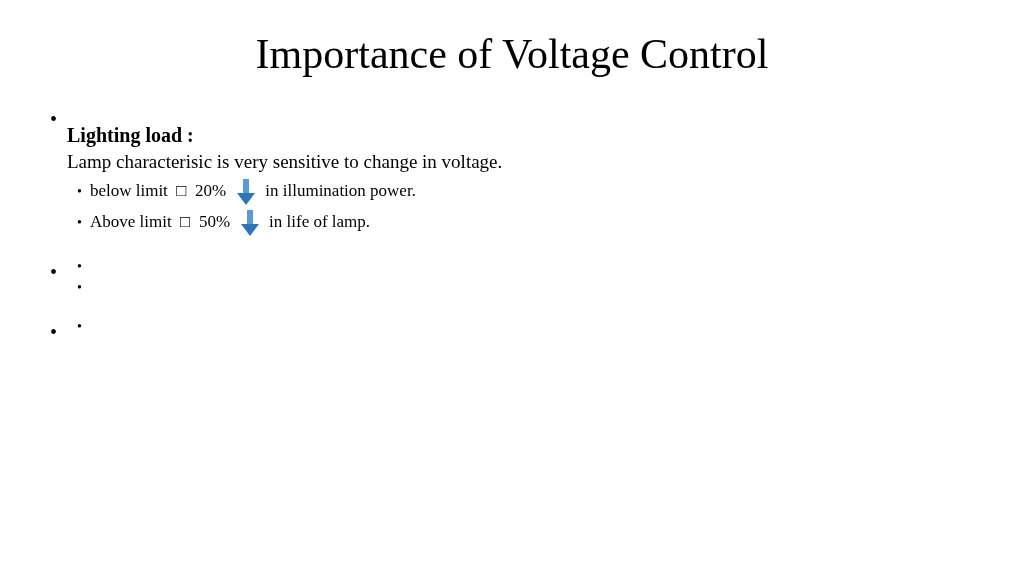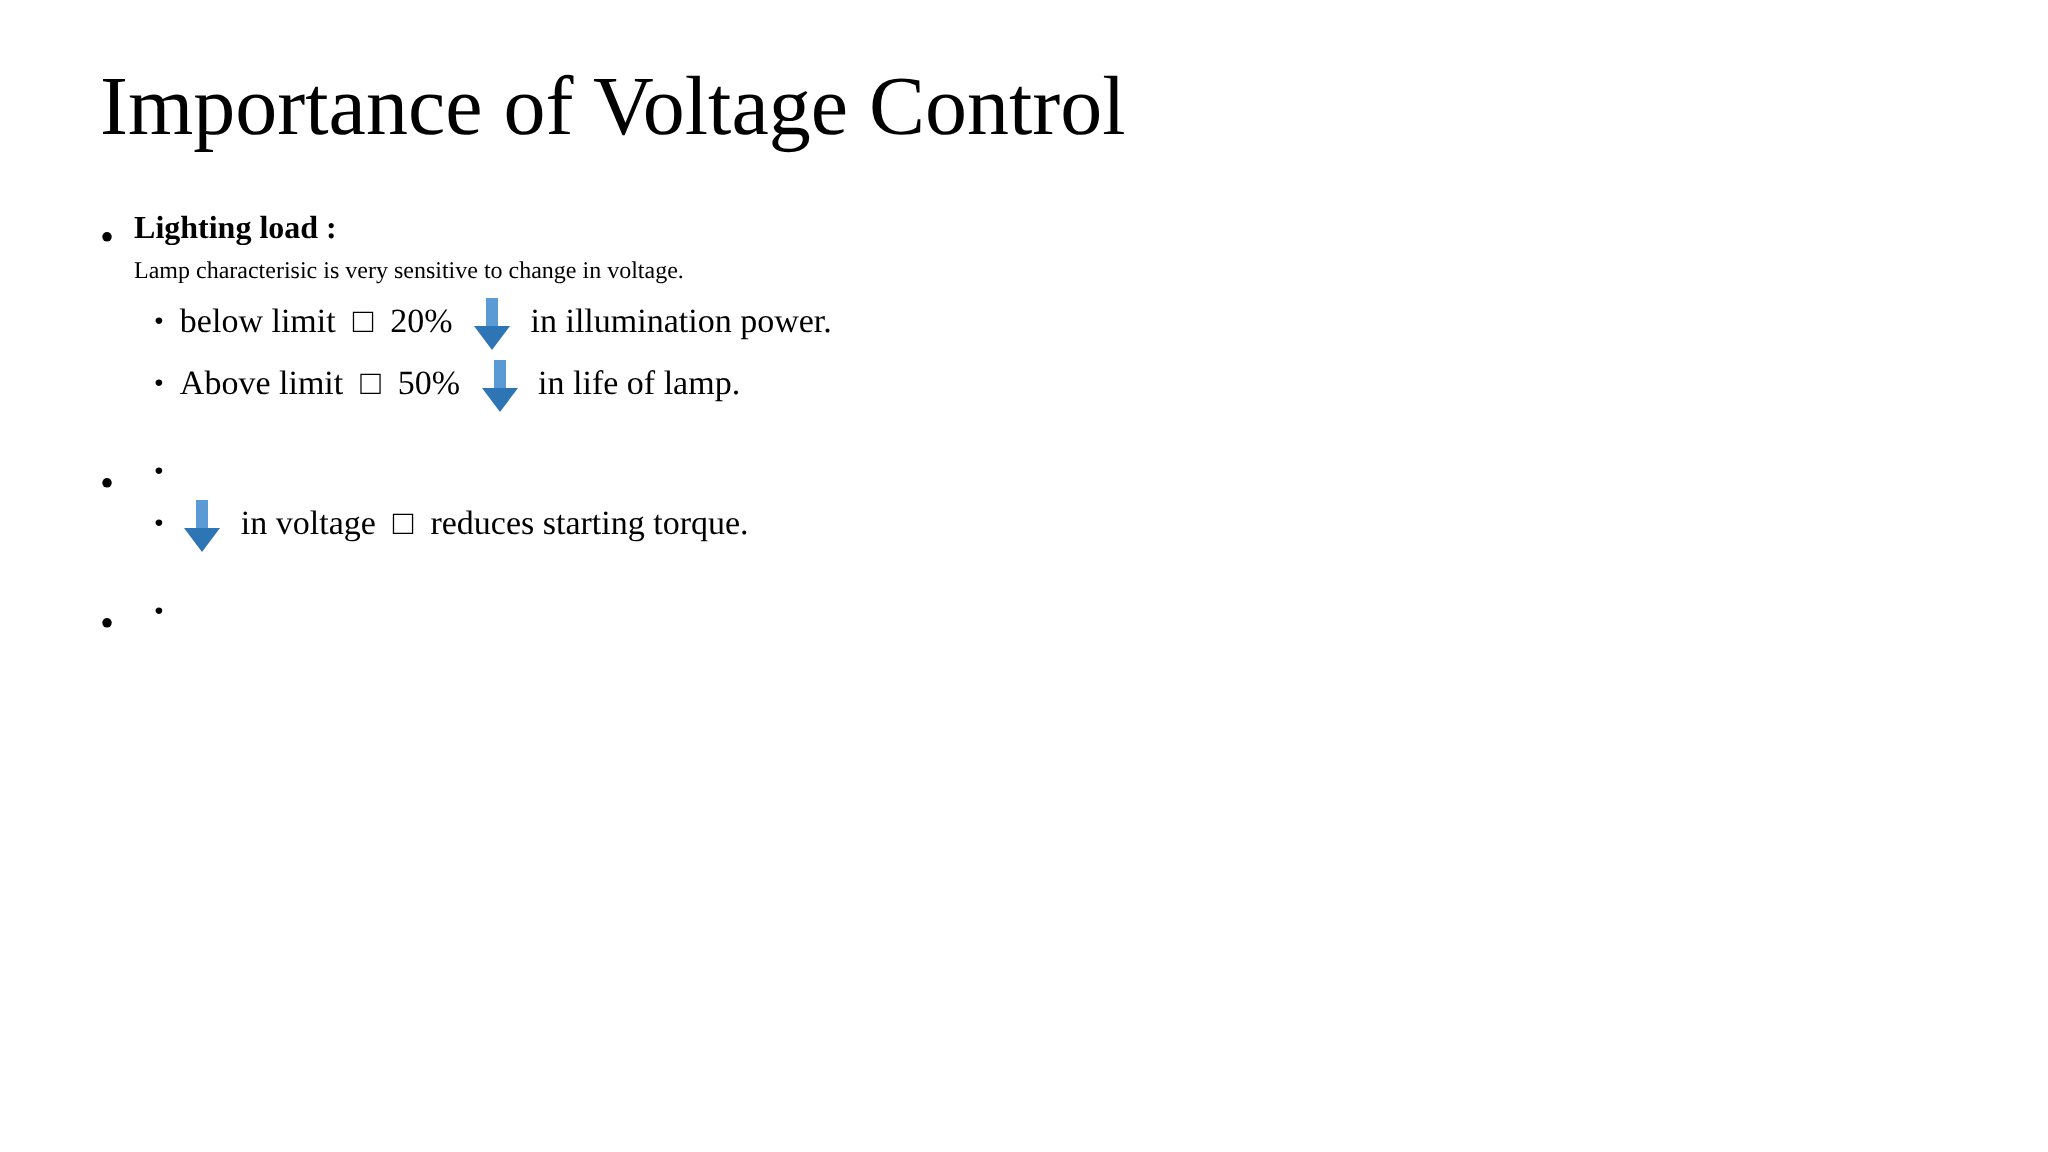--- a/index.html
+++ b/index.html
@@ -17,21 +17,21 @@
     }
 
     .slide {
       width: 1024px;
       height: 576px;
       padding: 30px 50px;
       position: relative;
     }
 
     .title {
-      text-align: left;
+      text-align: center;
       font-size: 42px;
       font-weight: normal;
       color: #000000;
       margin-bottom: 28px;
       font-family: 'Georgia', serif;
     }
 
     .main-list {
       list-style: none;
       padding: 0;
@@ -50,28 +50,29 @@
       margin-right: 10px;
       margin-top: 2px;
       font-size: 20px;
     }
 
     .main-item-content {
       flex: 1;
     }
 
     .main-label {
-      font-size: 16px;
+      font-size: 20px;
       font-weight: bold;
       color: #000;
       margin-bottom: 4px;
+      margin-top: 18px;
     }
 
     .sub-description {
-      font-size: 12px;
+      font-size: 19px;
       color: #000;
       margin-bottom: 6px;
       font-weight: normal;
     }
 
     .sub-list {
       list-style: none;
       padding: 0;
       margin: 0;
     }
@@ -137,27 +138,20 @@
 
     <li style="margin-top:10px;">
       <span class="bullet-dot">•</span>
       <div class="main-item-content">
         <ul class="sub-list">
           <li>
             <span class="sub-bullet">•</span>
           </li>
           <li>
             <span class="sub-bullet">•</span>
-            <span>
-              <svg class="arrow-svg" width="18" height="26" viewBox="0 0 18 26">
-                <rect x="6" y="0" width="6" height="14" fill="#5b9bd5"></rect>
-                <polygon points="0,14 18,14 9,26" fill="#2e75b6"></polygon>
-              </svg>
-              &nbsp;in voltage &nbsp;□&nbsp; reduces starting torque.
-            </span>
           </li>
         </ul>
       </div>
     </li>
 
     <li style="margin-top:10px;">
       <span class="bullet-dot">•</span>
       <div class="main-item-content">
         <ul class="sub-list">
           <li>

